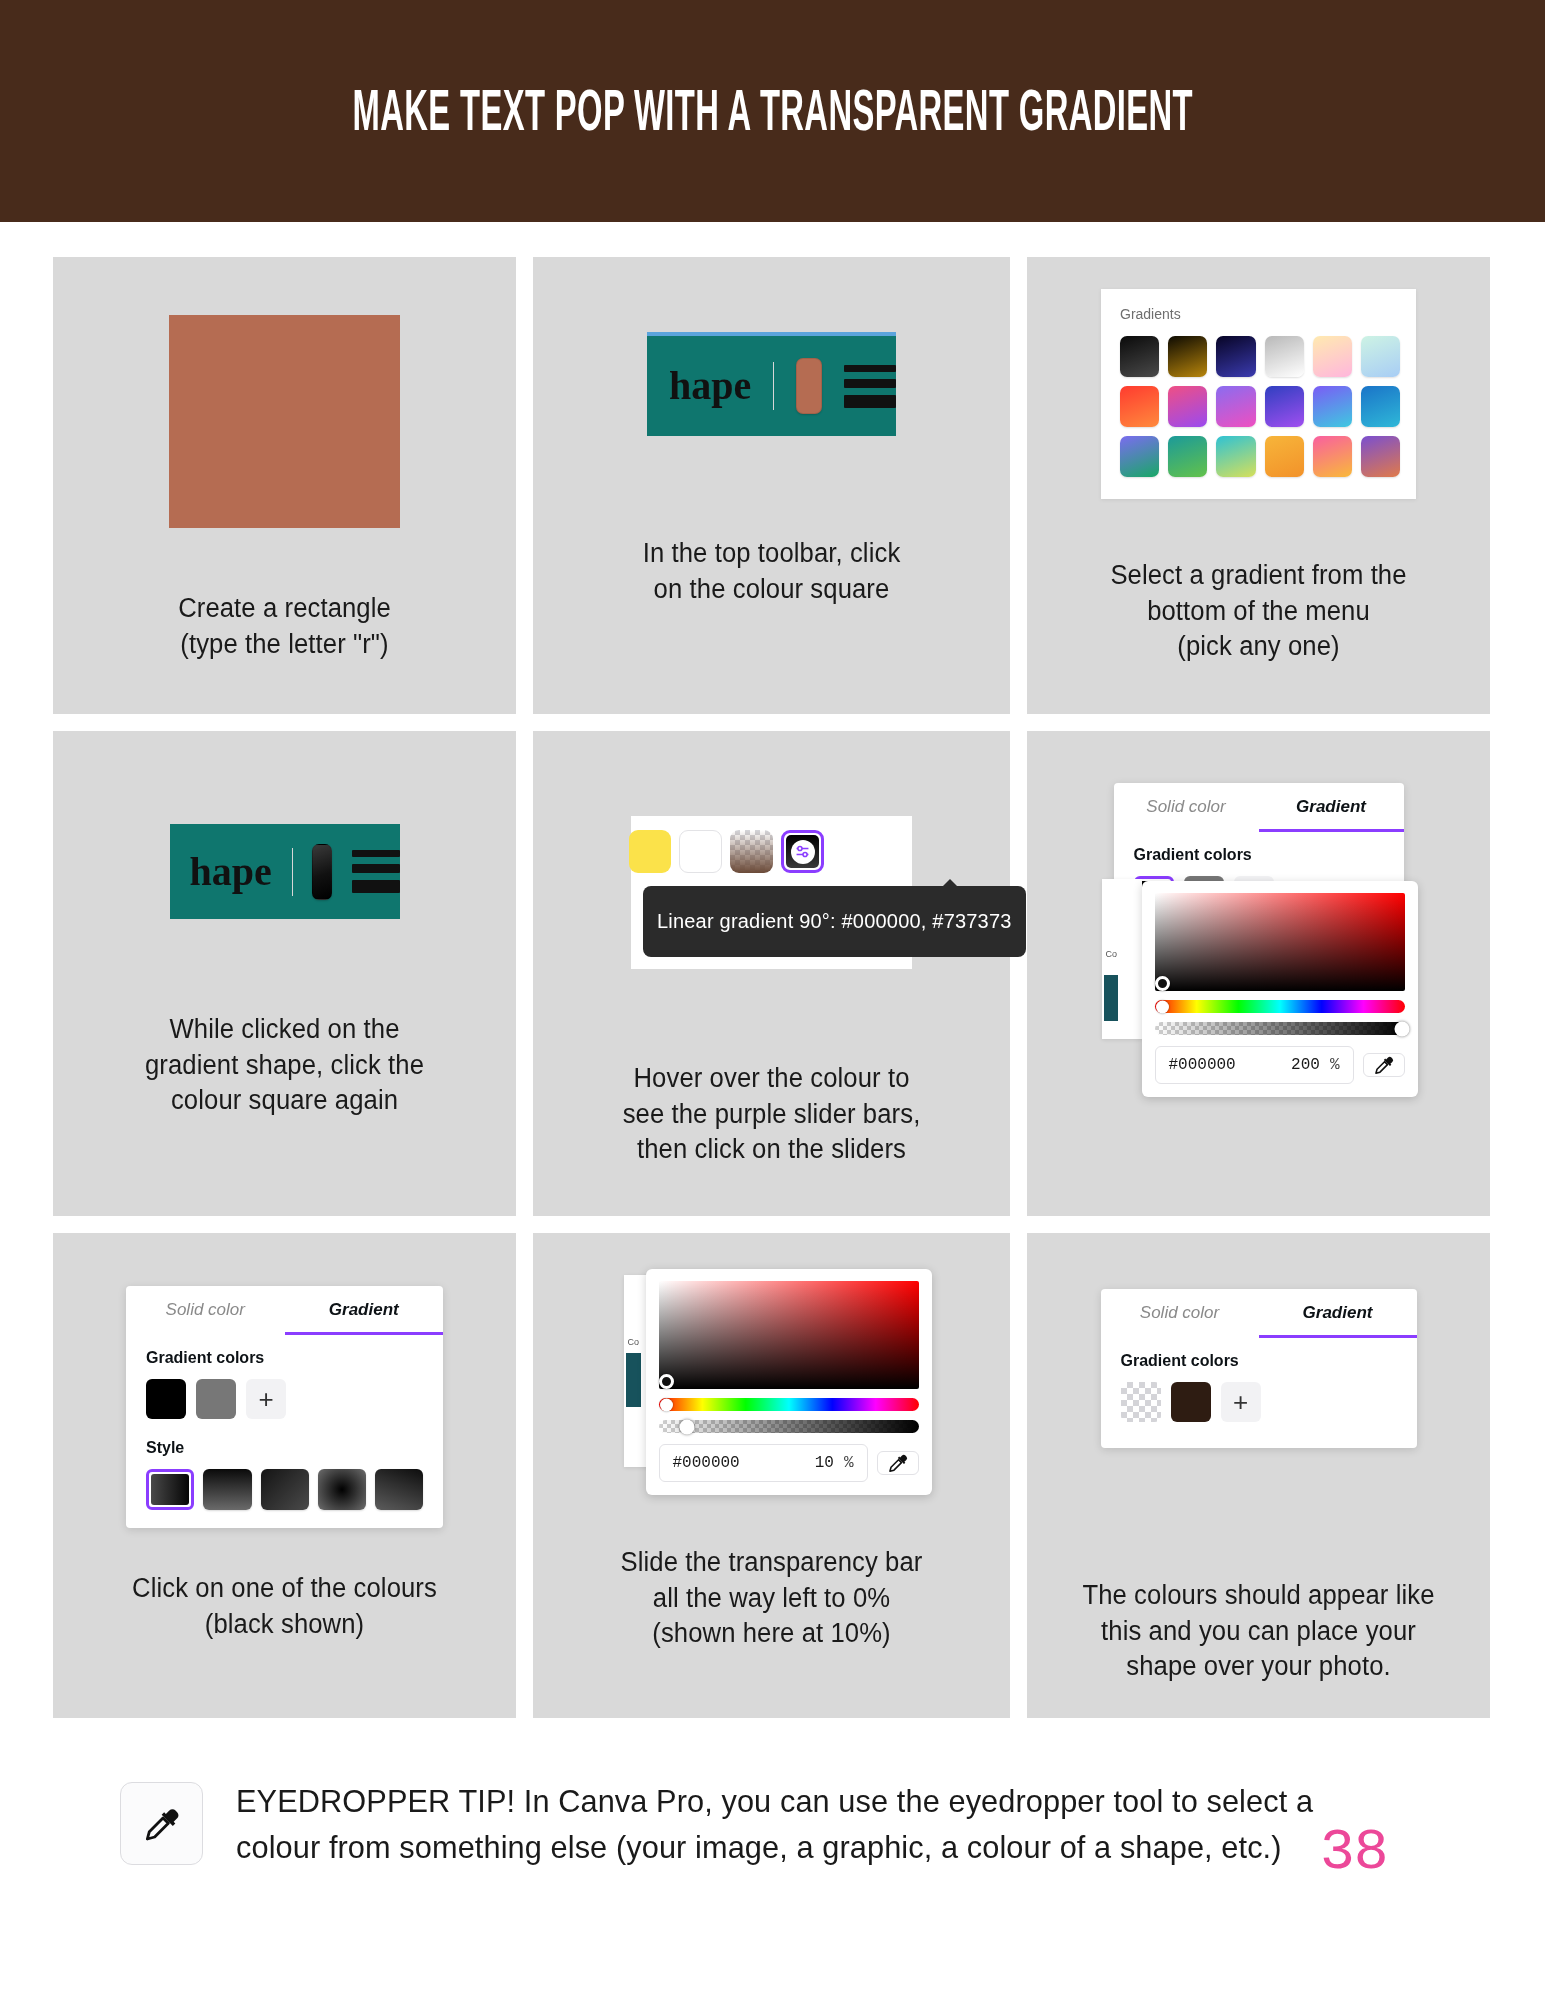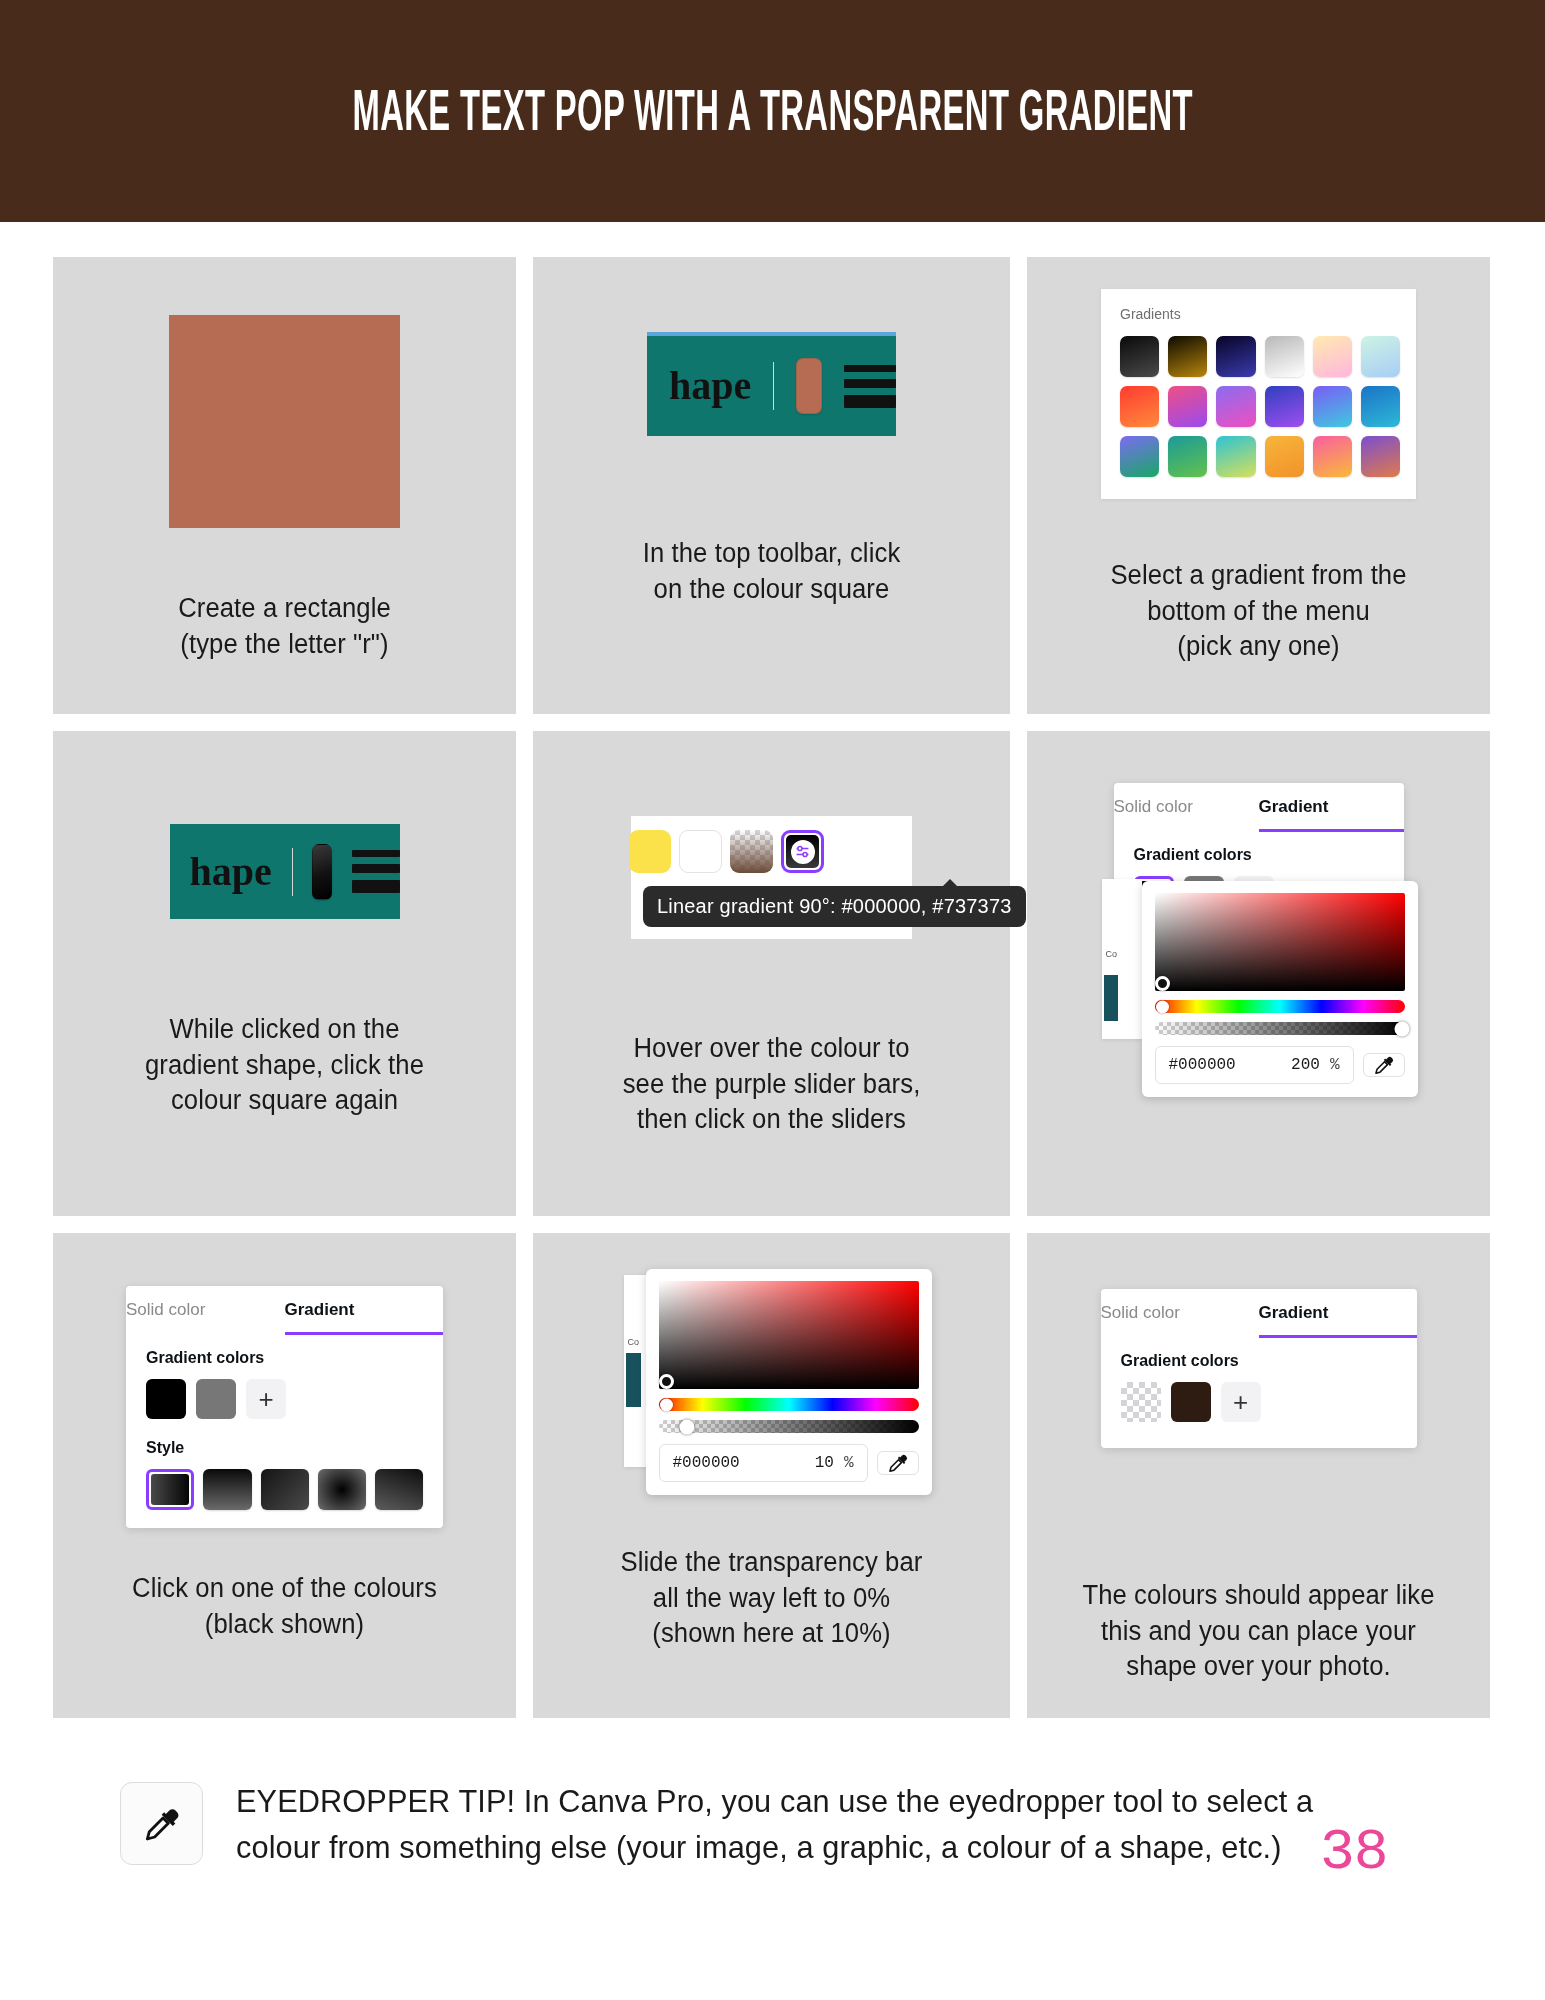--- a/index.html
+++ b/index.html
@@ -154,21 +154,21 @@
     width: 24px; height: 24px;
     border-radius: 50%;
     background: #fff;
     display: flex; align-items: center; justify-content: center;
   }
   .tooltip {
     margin-top: 13px;
     background: #2b2b2b;
     color: #fff;
     border-radius: 8px;
-    padding: 9px 14px;
+    padding: 24px 14px;
     font-family: "Liberation Sans Narrow", "Liberation Sans", sans-serif;
     font-size: 20px;
     letter-spacing: .2px;
     white-space: nowrap;
     position: relative;
     width: fit-content;
   }
   .tooltip::before {
     content: "";
     position: absolute;
@@ -184,25 +184,26 @@
     border-radius: 4px;
     box-shadow: 0 2px 9px rgba(0,0,0,.13);
     position: relative;
   }
   .pp-tabs {
     display: flex;
     position: relative;
   }
   .pp-tab {
     flex: 1;
-    text-align: left;
+    text-align: center;
     padding: 14px 0 12px;
     font-size: 17px;
     color: #8a8a8a;
     font-family: "Liberation Sans", sans-serif;
+    font-style: italic;
   }
   .pp-tab.active {
     color: #0d1216;
     font-weight: bold;
     border-bottom: 3px solid #8B3DFF;
   }
   .pp-body { padding: 14px 20px 18px; }
   .pp-label {
     font-size: 16px;
     font-weight: bold;

